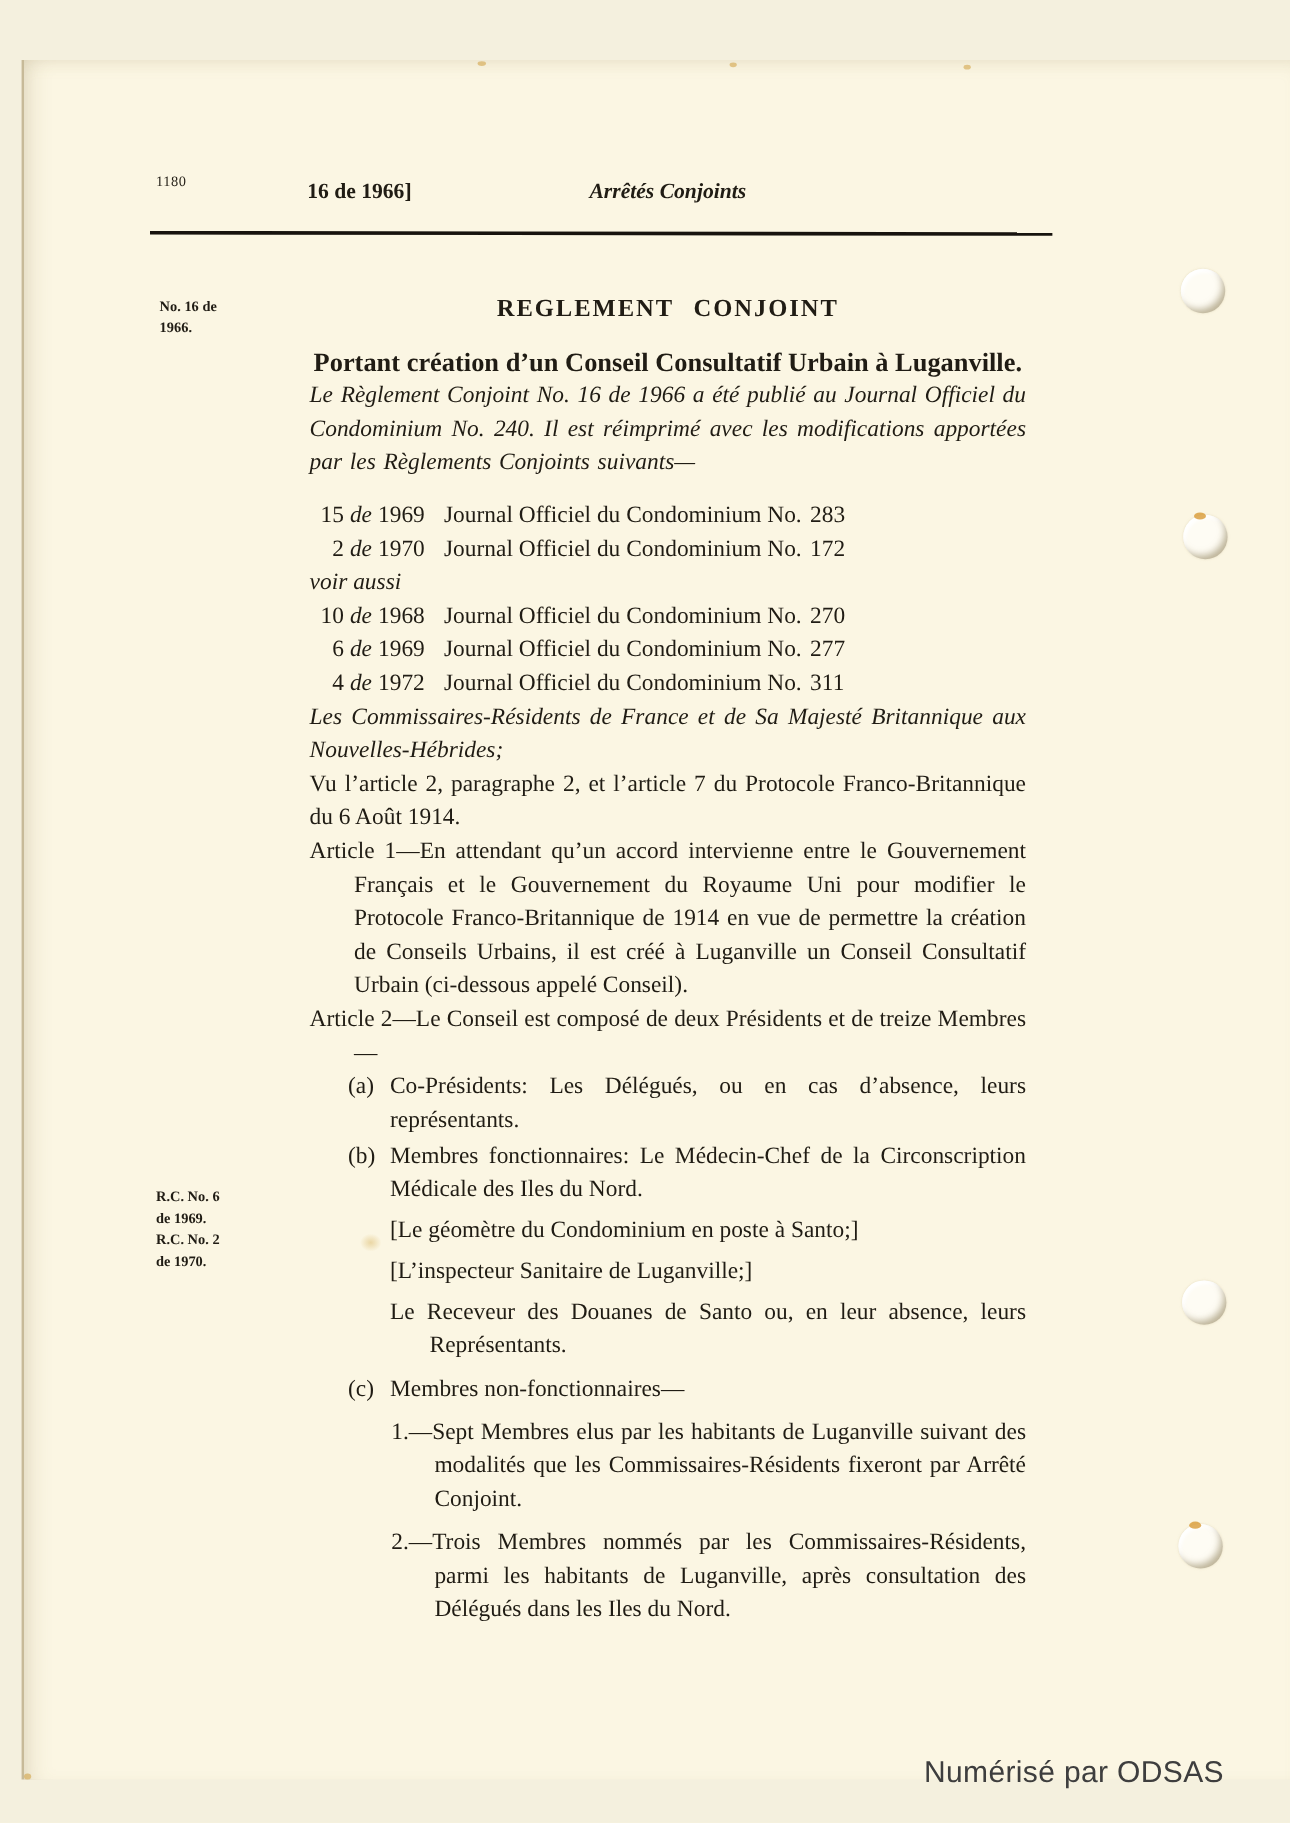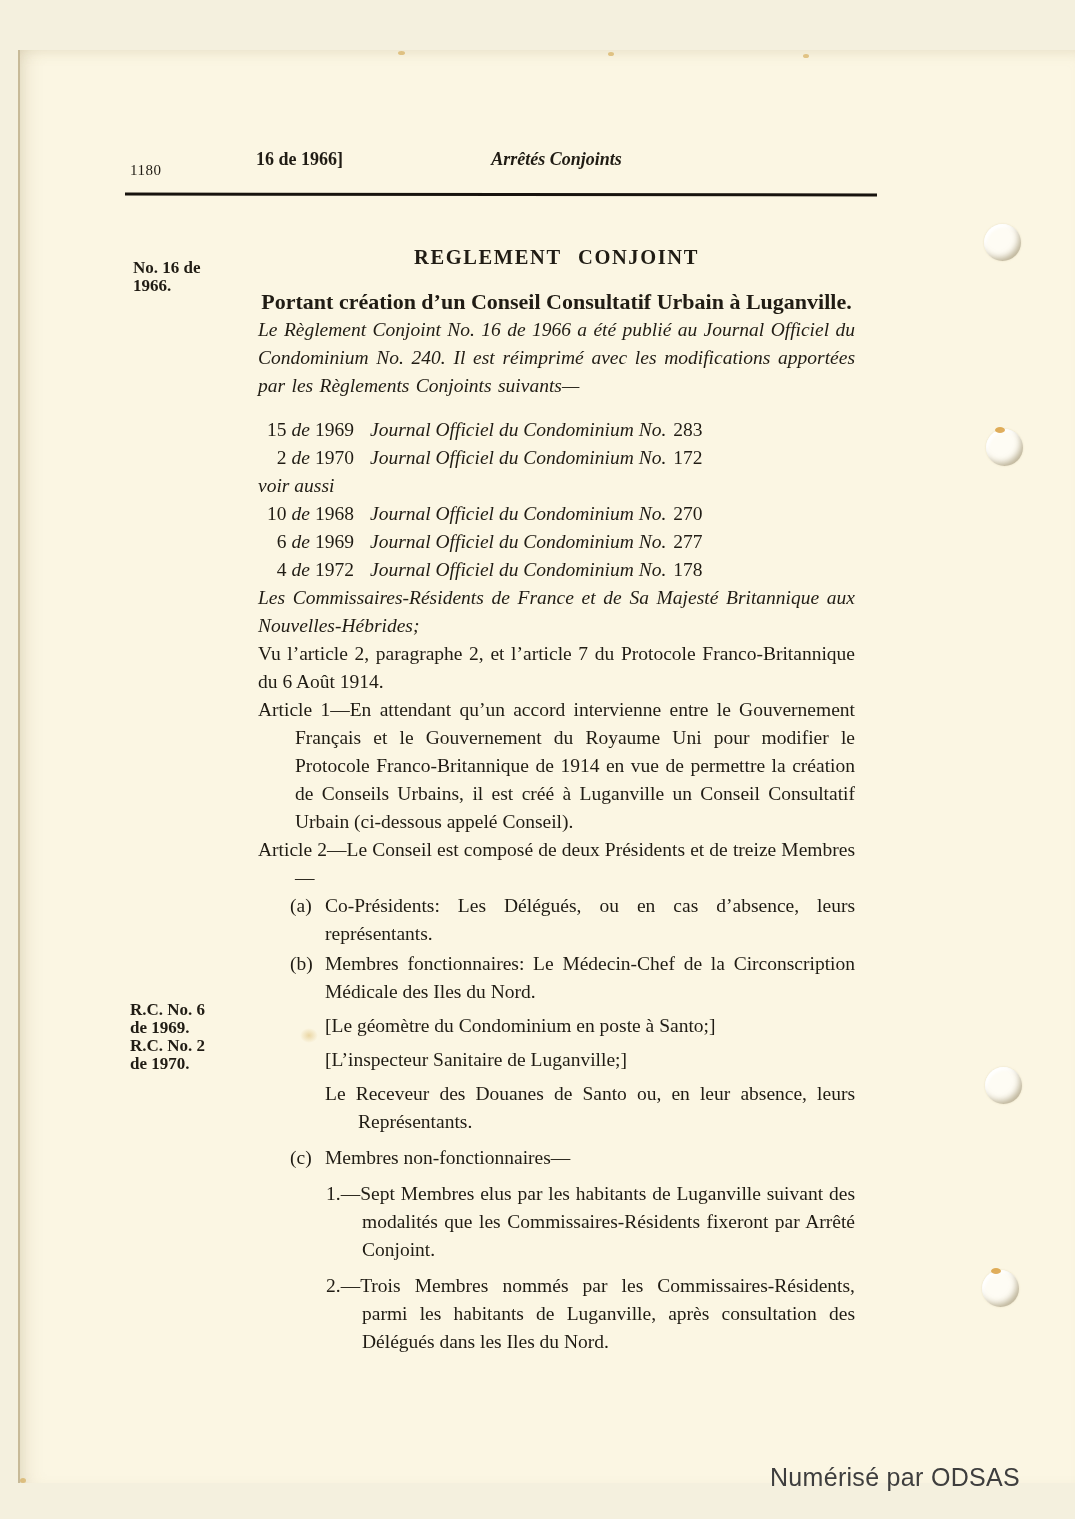--- a/index.html
+++ b/index.html
@@ -16,46 +16,46 @@
     position: absolute; left: 18px; top: 50px;
     width: 1057px; height: 1433px;
     background: #fbf6e3;
     border-left: 2px solid rgba(148,126,78,.5);
     box-shadow: inset 14px 2px 22px -14px rgba(130,108,60,.28),
                 inset 0 10px 18px -12px rgba(170,150,95,.22);
   }
   .fleck { position: absolute; border-radius: 50%; background: #cf9e3e; opacity: .55; }
 
   
-  .pgnum   { position: absolute; left: 130px; top: 162px; font-size: 15px; letter-spacing: .5px; }
+  .pgnum   { position: absolute; left: 130px; top: 144px; font-size: 12px; letter-spacing: .5px; }
   .issueref{ position: absolute; left: 256px; top: 149px; font-size: 18px; font-weight: bold; }
   .runtitle{ position: absolute; left: 258px; top: 149px; width: 597px; text-align: center;
              font-size: 18px; font-weight: bold; font-style: italic; }
   .rule    { position: absolute; left: 125px; top: 193px; width: 752px; height: 3px;
              background: #17130e; transform: rotate(.08deg); }
 
   
-  .margin-note { position: absolute; font-weight: bold; font-size: 17px; line-height: 18px; width: 115px; margin-top: 13px; }
+  .margin-note { position: absolute; font-weight: bold; font-size: 12px; line-height: 18px; width: 115px; }
   .mn-top { left: 133px; top: 246px; }
   .mn-mid { left: 130px; top: 988px; }
 
   
   .doc { position: absolute; left: 258px; top: 245px; width: 597px;
          font-size: 19.5px; line-height: 28px; }
   .doc p { margin: 0; }
   .doc-title { text-align: center; font-weight: bold; font-size: 20.5px;
                letter-spacing: 1.6px; word-spacing: 10px; line-height: 24px; }
   .doc-subtitle { margin-top: 19px; text-align: center; font-weight: bold; font-size: 22px; }
   .intro { margin-top: 18px; font-style: italic; text-align: justify; word-spacing: 1.5px; }
 
   .citations { margin-top: 16px; }
   .cit-row { display: flex; line-height: 28px; }
   .cit-ref { width: 96px; text-align: right; }
   .cit-de  { font-style: italic; margin: 0 5px; }
-  .cit-journal { font-style: italic; margin-left: 16px; }
+  .cit-journal { margin-left: 16px; }
   .cit-issue { margin-left: 7px; }
   .voir { font-style: italic; line-height: 28px; }
 
   .preamble1 { margin-top: 10px; font-style: italic; text-align: justify; }
   .preamble2 { margin-top: 6px;  text-align: justify; }
 
   .article { text-align: justify; padding-left: 37px; text-indent: -37px; }
   .art1 { margin-top: 20px; }
   .art2 { margin-top: 4px; }
 
@@ -148,21 +148,21 @@
 
       <div class="cit-row">
         <span class="cit-ref"><span>6</span><i class="cit-de">de</i><span>1969</span></span>
         <span class="cit-journal">Journal Officiel du Condominium No.</span>
         <span class="cit-issue">277</span>
       </div>
 
       <div class="cit-row">
         <span class="cit-ref"><span>4</span><i class="cit-de">de</i><span>1972</span></span>
         <span class="cit-journal">Journal Officiel du Condominium No.</span>
-        <span class="cit-issue">178</span>
+        <span class="cit-issue">311</span>
       </div>
 
     </div>
 
     <p class="preamble1">Les Commissaires-Résidents de France et de Sa Majesté Britannique aux Nouvelles-Hébrides;</p>
     <p class="preamble2">Vu l’article 2, paragraphe 2, et l’article 7 du Protocole Franco-Britannique du 6 Août 1914.</p>
 
     <p class="article art1">Article 1—En attendant qu’un accord intervienne entre le Gouvernement Français et le Gouvernement du Royaume Uni pour modifier le Protocole Franco-Britannique de 1914 en vue de permettre la création de Conseils Urbains, il est créé à Luganville un Conseil Consultatif Urbain (ci-dessous appelé Conseil).</p>
     <p class="article art2">Article 2—Le Conseil est composé de deux Présidents et de treize Membres—</p>
 

